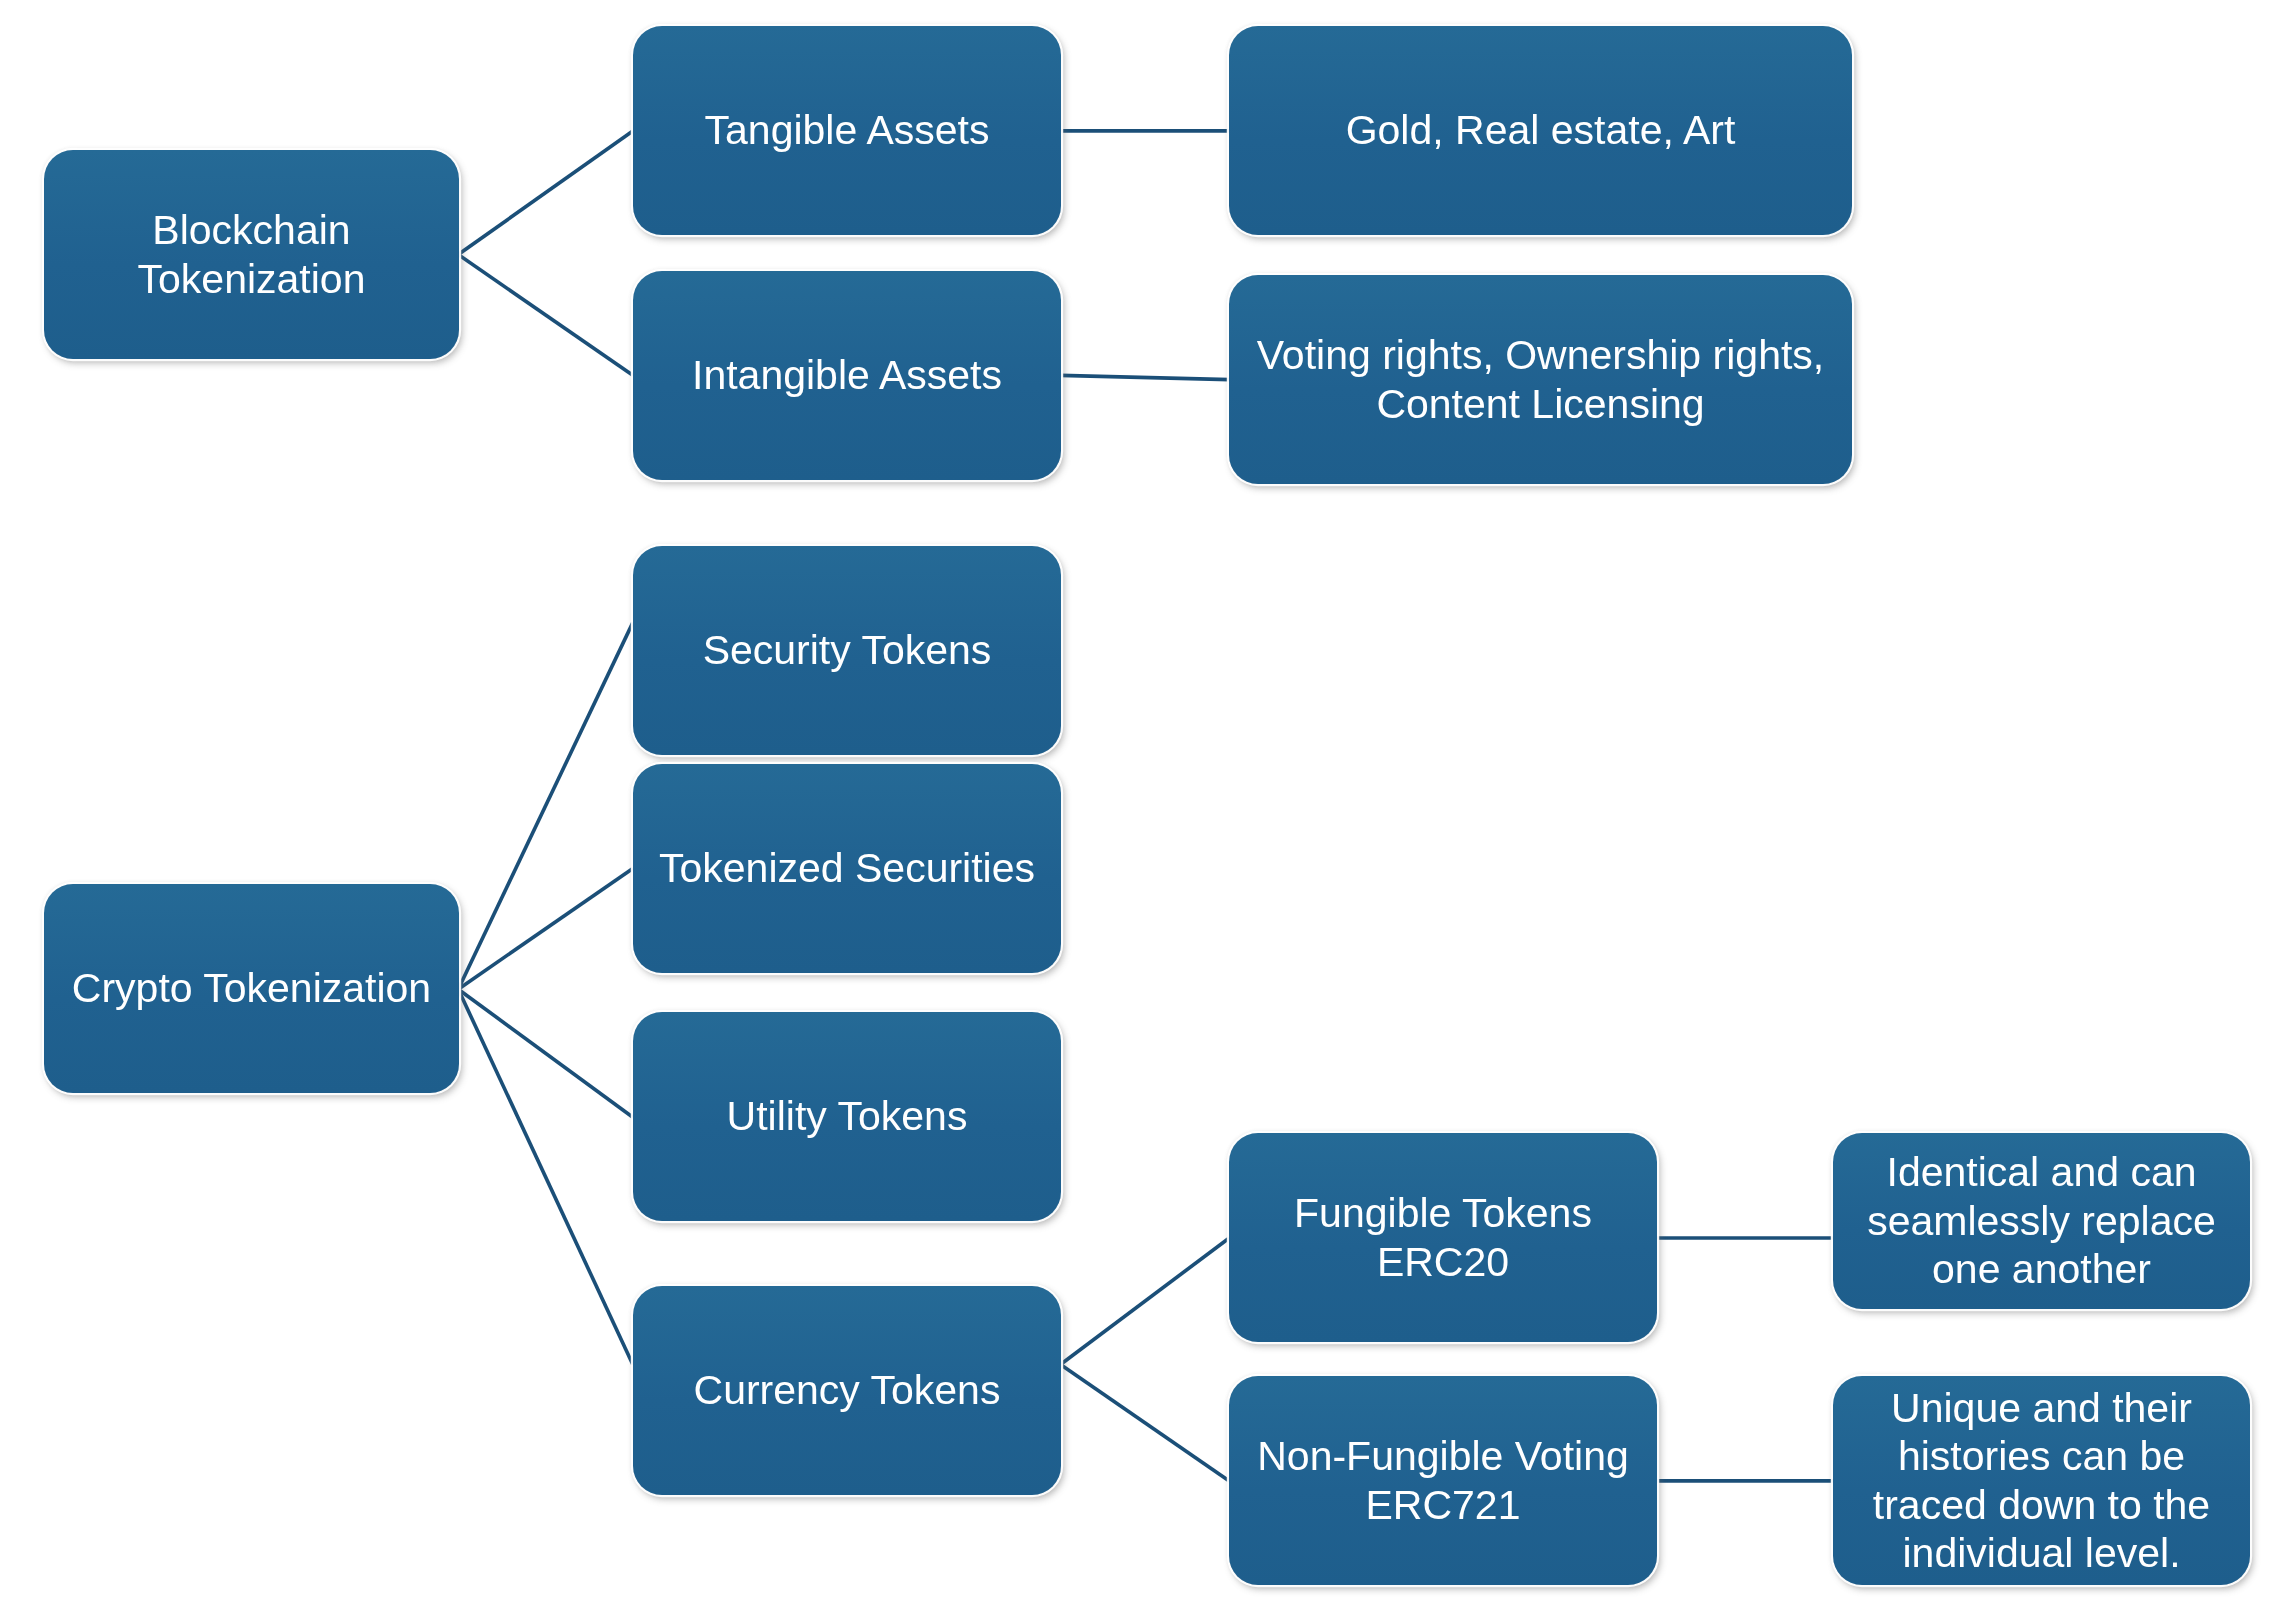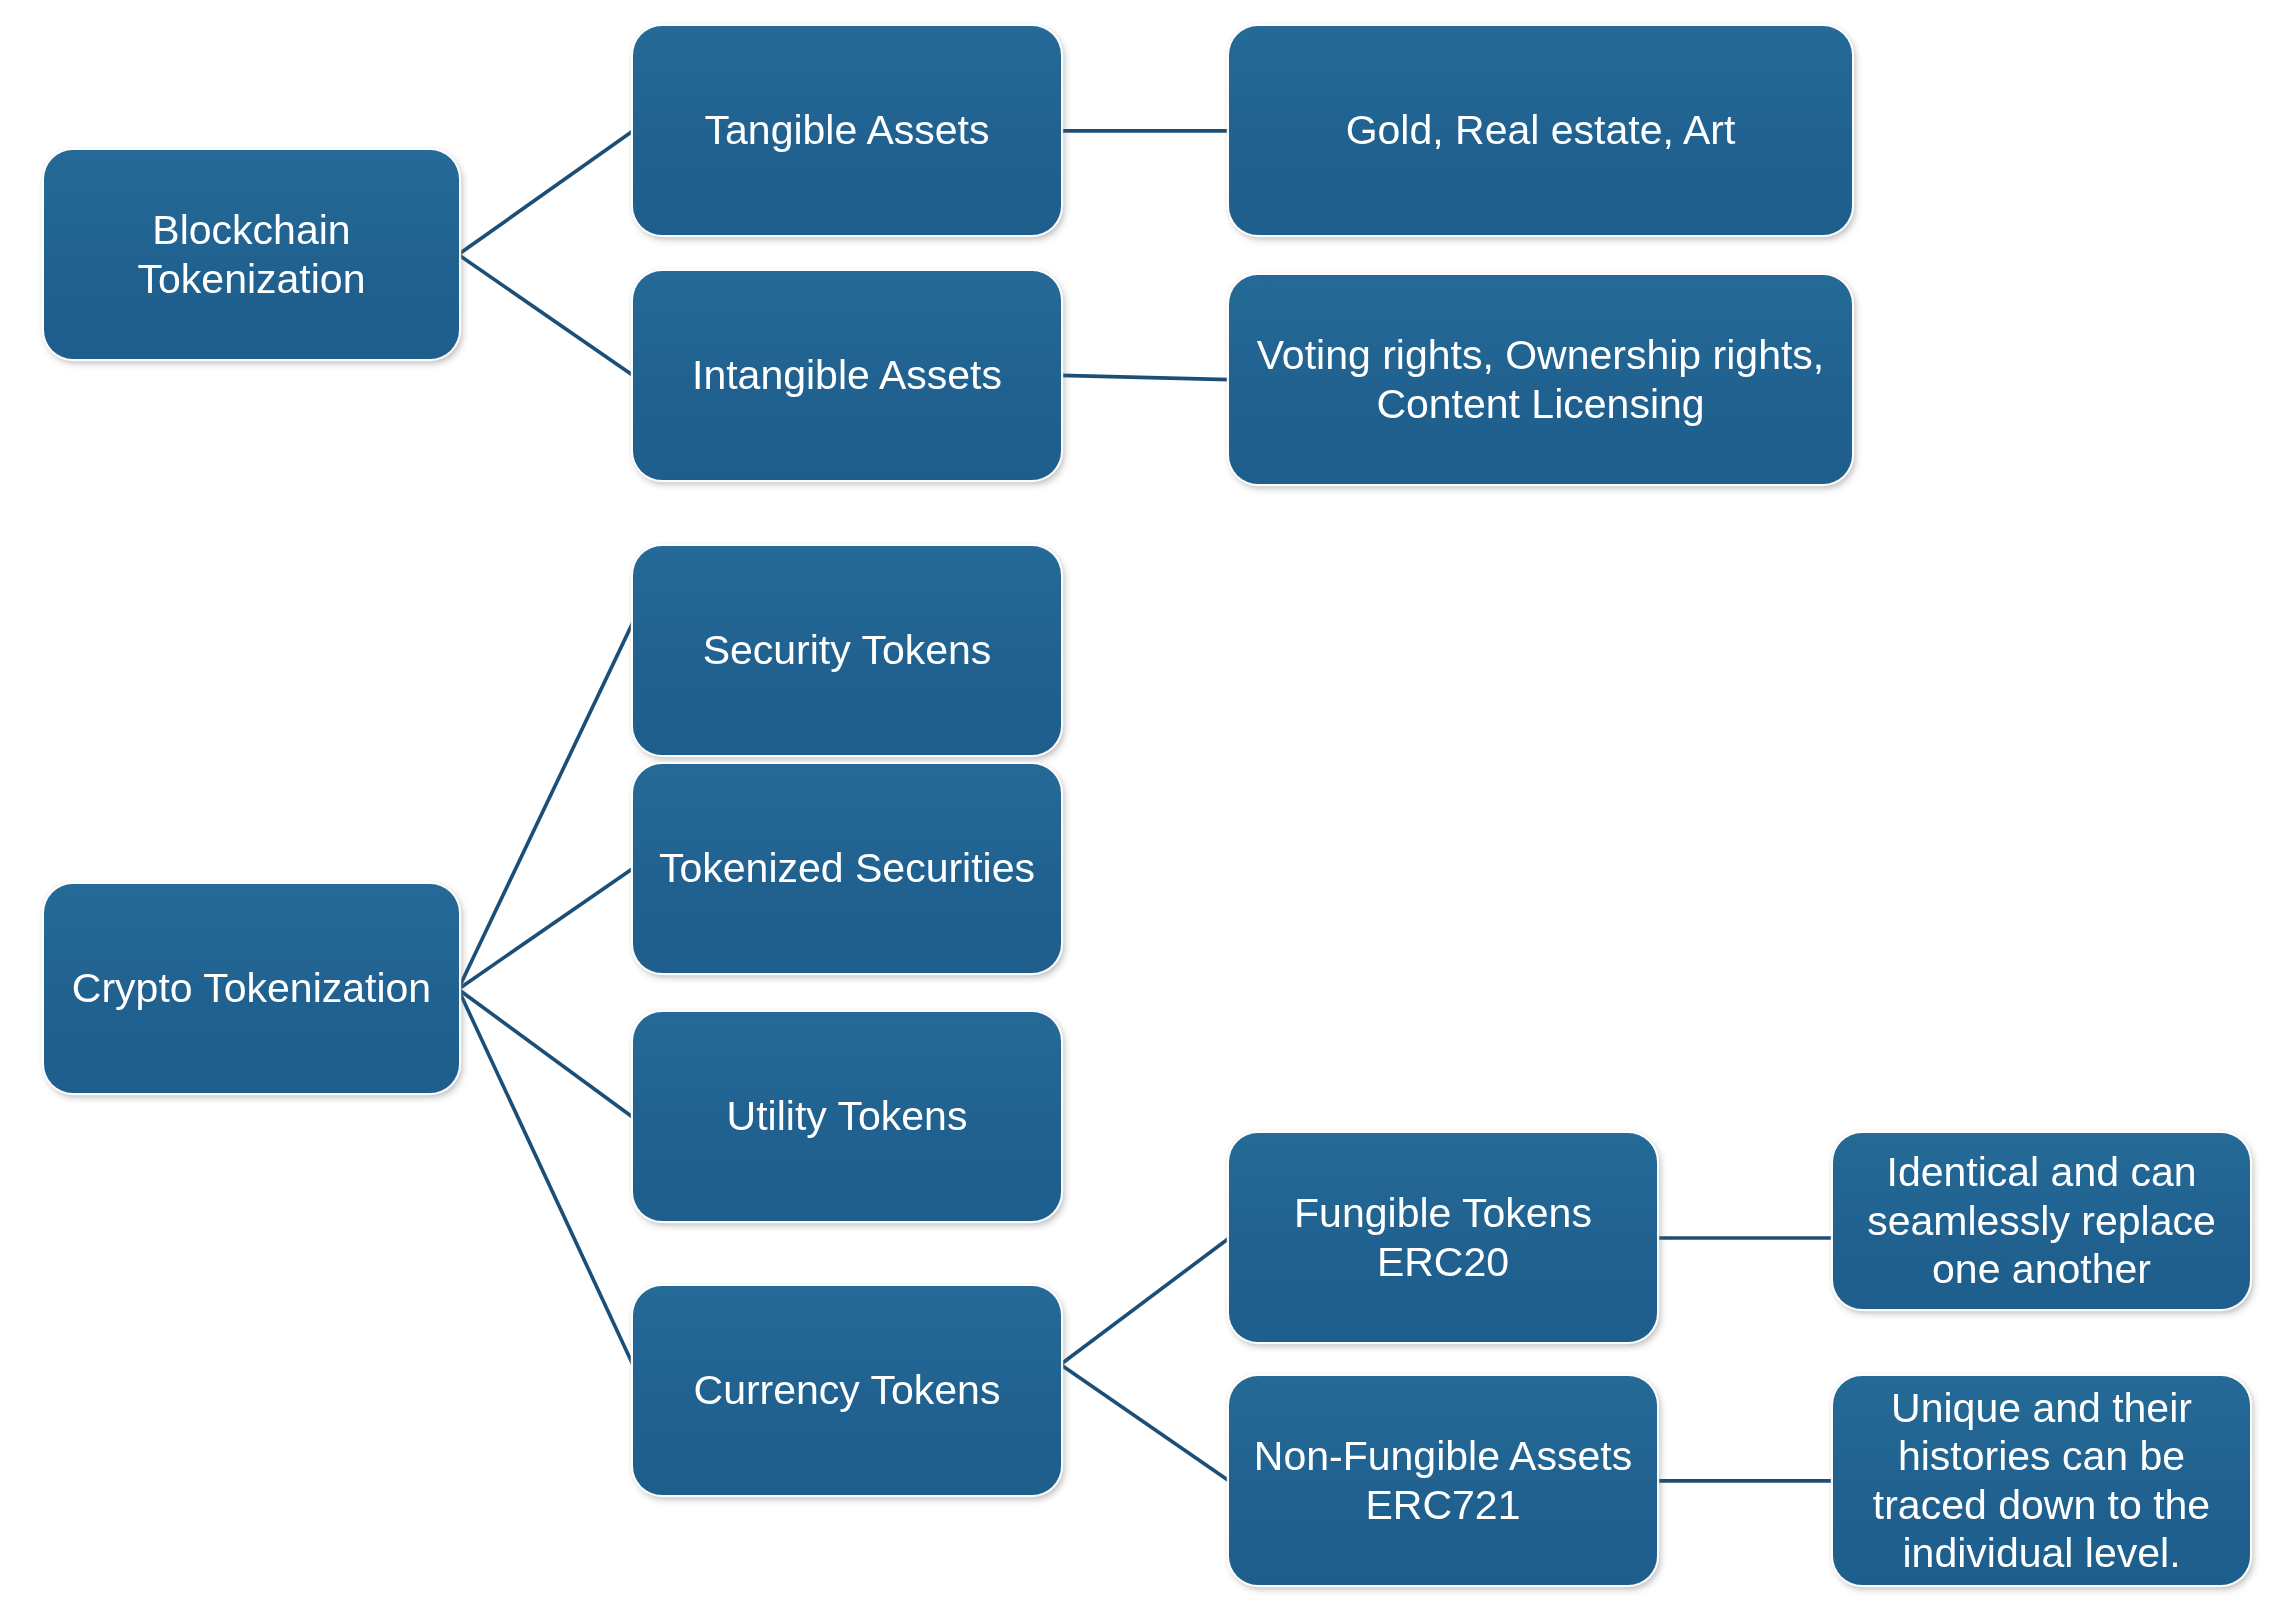--- a/index.html
+++ b/index.html
@@ -106,21 +106,21 @@
   <div class="node n-gold">
     <span>Gold, Real estate, Art</span>
   </div>
   <div class="node n-voting">
     <span>Voting rights, Ownership rights, Content Licensing</span>
   </div>
   <div class="node n-fungible">
     <span>Fungible Tokens ERC20</span>
   </div>
   <div class="node n-nonfungible">
-    <span>Non-Fungible Assets ERC721</span>
+    <span>Non-Fungible Voting ERC721</span>
   </div>
 
   <div class="node n-identical pad-md">
     <span>Identical and can seamlessly replace one another</span>
   </div>
   <div class="node n-unique pad-md">
     <span>Unique and their histories can be traced down to the individual level.</span>
   </div>
 
 </div>

